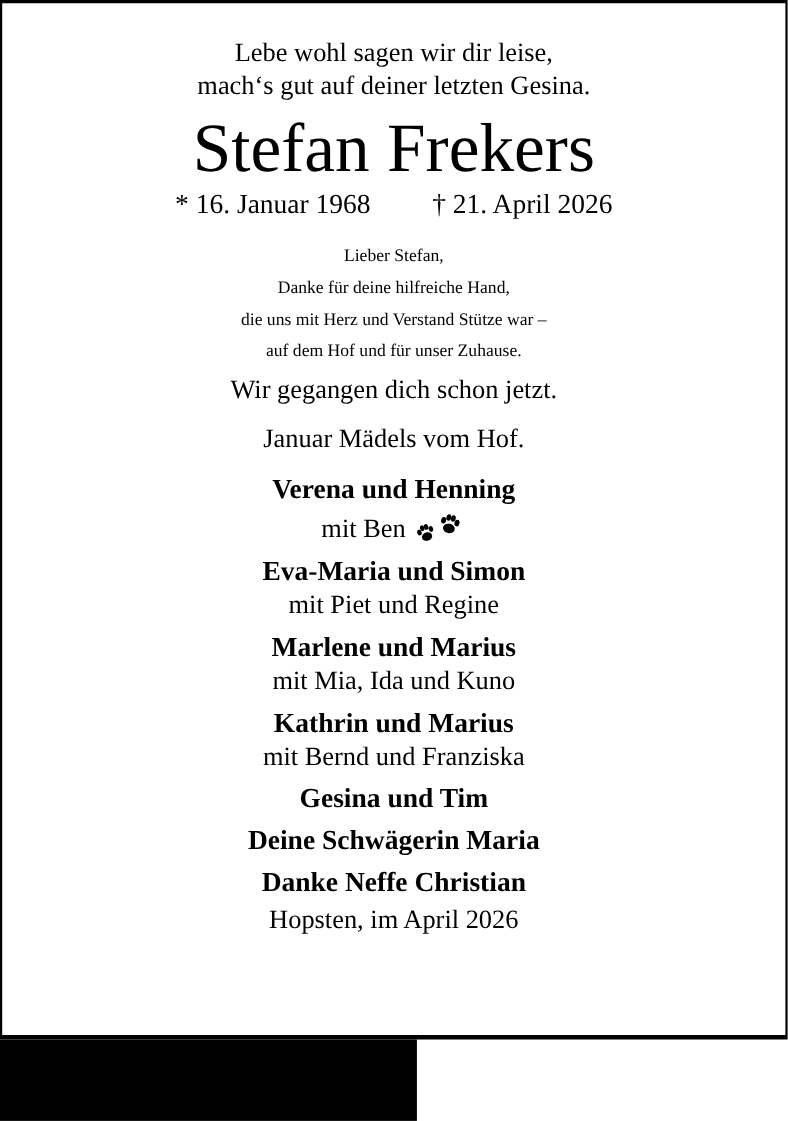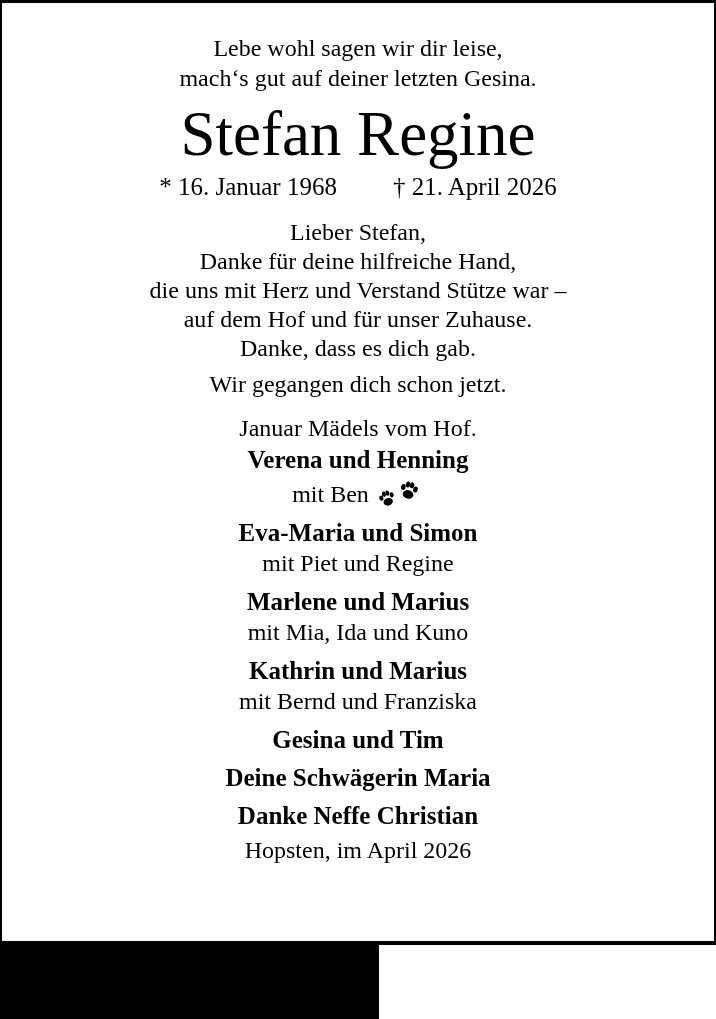--- a/index.html
+++ b/index.html
@@ -18,24 +18,24 @@
     border-style: solid; border-color: #000000;
     border-width: 3px 2px 4px 2px;
     background: #ffffff;
     text-align: center;
   }
   .verse { margin-top: 30px; font-size: 24px; line-height: 30px; }
   .deceased-name { margin-top: 5px; font-size: 63px; line-height: 72px; font-weight: normal; }
   .dates { margin-top: 2px; font-size: 25px; line-height: 30px; }
   .dates .birth { margin-right: 28px; }
   .dates .death { margin-left: 28px; }
-  .tribute { margin-top: 16px; font-size: 24px; line-height: 29px; }
+  .tribute { margin-top: 16px; font-size: 16px; line-height: 29px; }
   .missing { margin-top: 7px; font-size: 24px; line-height: 29px; }
   .closing { margin-top: 14px; font-size: 24px; line-height: 30px; }
-  .mourners { margin-top: 1px; }
+  .mourners { margin-top: 16px; }
   .group { font-size: 24px; line-height: 31px; }
   .group + .group { margin-top: 7px; }
   .group .names { font-weight: bold; font-size: 25px; }
   .paws-svg { vertical-align: -7px; margin-left: 7px; }
   .place-date { margin-top: 4px; font-size: 24px; line-height: 30px; }
   .black-block {
     position: absolute; left: 0; top: 945px;
     width: 379px; height: 74px;
     background: #000000;
   }
@@ -44,32 +44,31 @@
 <body>
 
 <div class="page">
   <div class="card">
 
     <div class="verse">
       <div>Lebe wohl sagen wir dir leise,</div>
       <div>mach‘s gut auf deiner letzten Gesina.</div>
     </div>
 
-    <div class="deceased-name">Stefan Regine</div>
+    <div class="deceased-name">Stefan Frekers</div>
 
     <div class="dates">
       <span class="birth">* 16. Januar 1968</span><span class="death">† 21. April 2026</span>
     </div>
 
     <div class="tribute">
       <div>Lieber Stefan,</div>
       <div>Danke für deine hilfreiche Hand,</div>
       <div>die uns mit Herz und Verstand Stütze war –</div>
       <div>auf dem Hof und für unser Zuhause.</div>
-      <div>Danke, dass es dich gab.</div>
     </div>
 
     <div class="missing">Wir gegangen dich schon jetzt.</div>
 
     <div class="closing">Januar Mädels vom Hof.</div>
 
     <div class="mourners">
 
       <div class="group">
         <div class="names">Verena und Henning</div>

